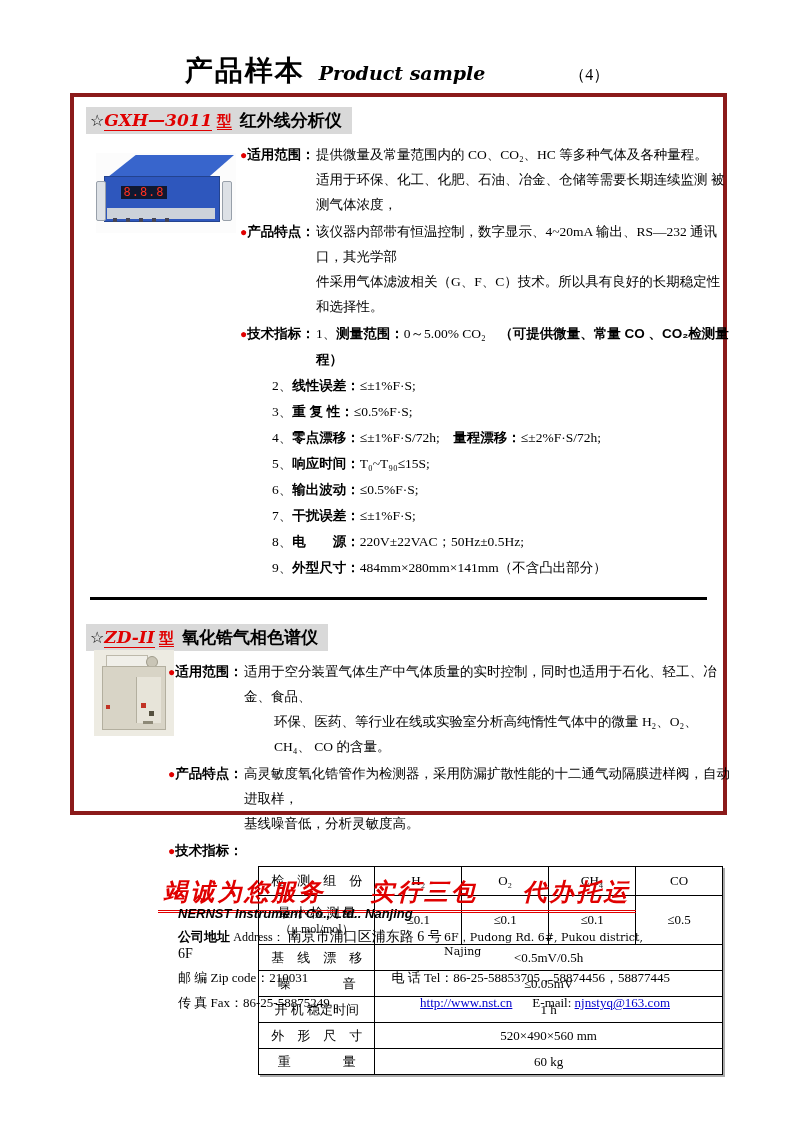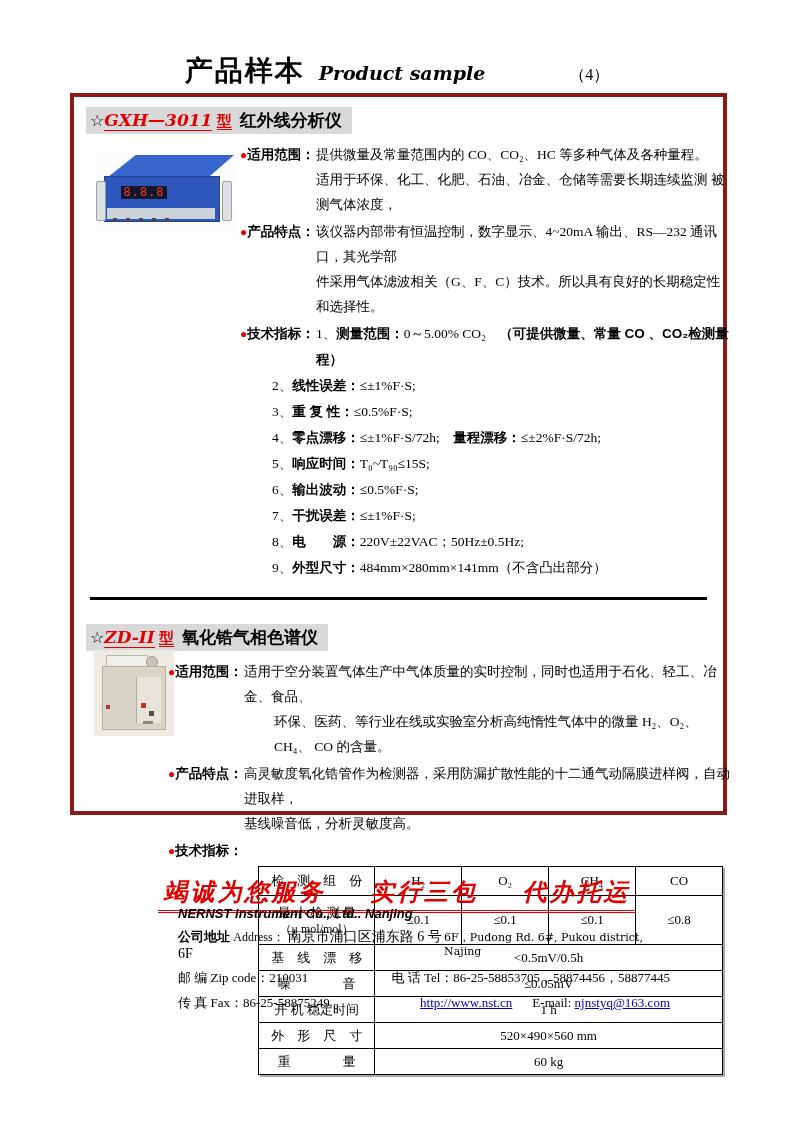--- a/index.html
+++ b/index.html
@@ -187,21 +187,21 @@
           <td class="cv">CO</td>
         </tr>
         <tr class="rm">
           <td class="c0">
             <div class="minlab">最 小 检 测 量</div>
             <div class="minsub">（μ mol/mol）</div>
           </td>
           <td class="cv">≤0.1</td>
           <td class="cv">≤0.1</td>
           <td class="cv">≤0.1</td>
-          <td class="cv">≤0.8</td>
+          <td class="cv">≤0.5</td>
         </tr>
         <tr class="rs">
           <td class="c0">基　线　漂　移</td>
           <td colspan="4">&lt;0.5mV/0.5h</td>
         </tr>
         <tr class="rs">
           <td class="c0">噪　　　　音</td>
           <td colspan="4">≤0.05mV</td>
         </tr>
         <tr class="rs">

